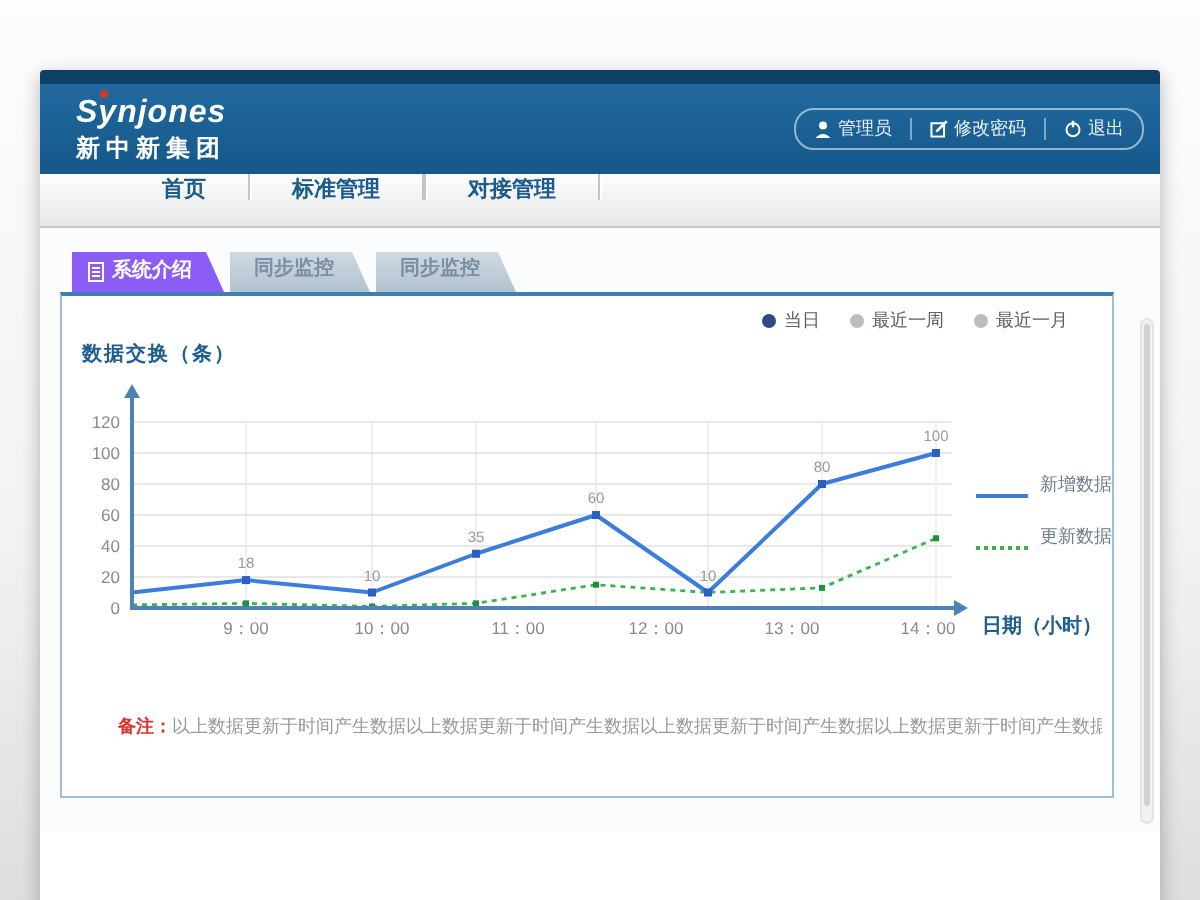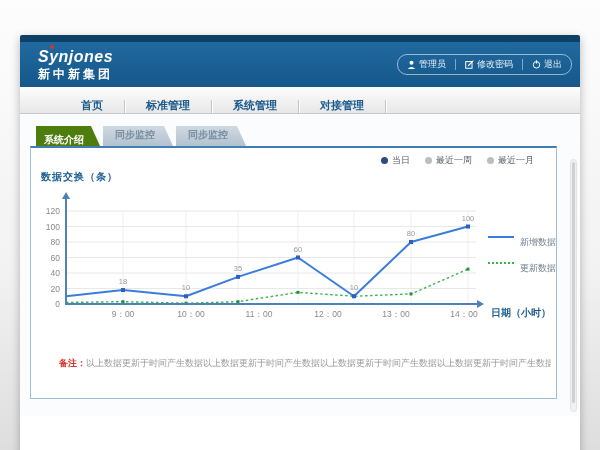--- a/index.html
+++ b/index.html
@@ -15,40 +15,40 @@
   .logo-en .ydot{position:relative;}
   .logo-en .ydot::after{content:"";position:absolute;left:1px;top:-3px;width:4px;height:4px;border-radius:50%;background:#d9342b;}
   .logo-cn{font-size:12px;font-weight:bold;letter-spacing:3px;margin-top:3px;}
   .app-title{color:#fff;font-size:14px;margin-left:16px;letter-spacing:1px;}
   .user-pill{margin-left:auto;margin-right:8px;display:flex;align-items:center;height:19px;
              border:1px solid rgba(255,255,255,.55);border-radius:10px;color:#eaf2f8;font-size:9px;}
   .pill-item{display:flex;align-items:center;gap:3px;padding:0 9px;cursor:pointer;height:100%;}
   .pill-sep{width:1px;height:11px;background:rgba(255,255,255,.45);}
   .pill-item svg{display:block;}
   .nav{height:26px;background:linear-gradient(180deg,#fdfdfd,#e7e7e7);border-bottom:1px solid #c8c8c8;
-       display:flex;align-items:flex-end;padding-left:40px;}
+       display:flex;align-items:flex-start;padding-left:40px;}
   .nav-item{color:#1a5a8c;font-size:11px;font-weight:bold;padding:0 21px;cursor:pointer;white-space:nowrap;}
   .nav-sep{width:1px;height:13px;background:#c4c4c4;box-shadow:1px 0 0 #fff;}
   .content{position:relative;height:302px;background:#fbfcfd;padding:12px 10px 0 10px;box-sizing:border-box;}
   .tabs{display:flex;align-items:flex-end;height:20px;margin-left:6px;}
   .tab{height:20px;line-height:20px;font-size:10px;font-weight:bold;display:flex;align-items:center;
        clip-path:polygon(0 0,calc(100% - 9px) 0,100% 100%,0 100%);cursor:pointer;}
-  .tab.active{background:#4d7c0f;color:#fff;padding:0 16px 0 8px;gap:4px;flex-direction:column;}
+  .tab.active{background:#8b5cf6;color:#fff;padding:0 16px 0 8px;gap:4px;}
   .tab.inactive{background:linear-gradient(180deg,#cfd9e2,#b2c2cf);color:#7a8fa2;padding:0 18px 0 12px;margin-left:3px;font-family:Liberation Mono, monospace;}
   .panel{position:relative;height:253px;margin-right:13px;background:#fff;
          border:1px solid #9fbdd4;border-top:2px solid #3f7db3;box-sizing:border-box;}
   .filters{position:absolute;top:6px;right:22px;display:flex;gap:15px;align-items:center;text-align:right;}
   .filter{display:flex;align-items:center;gap:4px;font-size:9px;color:#55606a;cursor:pointer;}
   .dot{width:7px;height:7px;border-radius:50%;background:#bdbdbd;}
   .dot.sel{background:#2b4a86;}
   .y-title{position:absolute;top:22px;left:10px;font-size:10px;font-weight:bold;color:#1d5e93;letter-spacing:1px;}
   #chart{position:absolute;left:0;top:40px;}
   svg text{font-family:"Liberation Sans","DejaVu Sans",sans-serif;}
   .legend{position:absolute;left:457px;top:88px;display:flex;flex-direction:column;gap:13px;}
-  .lg-row{display:flex;align-items:flex-start;gap:6px;font-size:9px;color:#6d7d8c;}
+  .lg-row{display:flex;align-items:flex-end;gap:6px;font-size:9px;color:#6d7d8c;}
   .lg-line{width:26px;height:0;border-top:2px solid #3b7ddd;}
   .lg-line.dotted{border-top:2px dotted #39b44a;}
   .x-title{position:absolute;left:460px;top:158px;font-size:10px;font-weight:bold;color:#1d5e93;}
   .note{position:absolute;left:28px;top:209px;font-size:9px;color:#999;white-space:nowrap;overflow:hidden;width:492px;}
   .note-label{color:#d9342b;font-weight:bold;}
   .scrollbar{position:absolute;right:3px;top:45px;width:7px;height:253px;background:#f1f1f1;
              border:1px solid #e3e3e3;border-radius:4px;box-sizing:border-box;}
   .thumb{position:absolute;left:1px;top:2px;width:3px;height:96%;background:#d0d0d0;border-radius:3px;}
 </style>
 </head>
@@ -87,21 +87,20 @@
         <span>退出</span>
       </span>
     </div>
   </header>
 
   <nav class="nav">
     <span class="nav-item">首页</span>
     <span class="nav-sep"></span>
     <span class="nav-item">标准管理</span>
     <span class="nav-sep"></span>
-    <span class="nav-item">系统管理</span>
     <span class="nav-sep"></span>
     <span class="nav-item">对接管理</span>
     <span class="nav-sep"></span>
   </nav>
 
   <div class="content">
     <div class="tabs">
       <div class="tab active">
         <svg width="8" height="10" viewBox="0 0 8 10">
             <rect x="0.5" y="0.5" width="7" height="9" fill="none" stroke="#fff"></rect>

